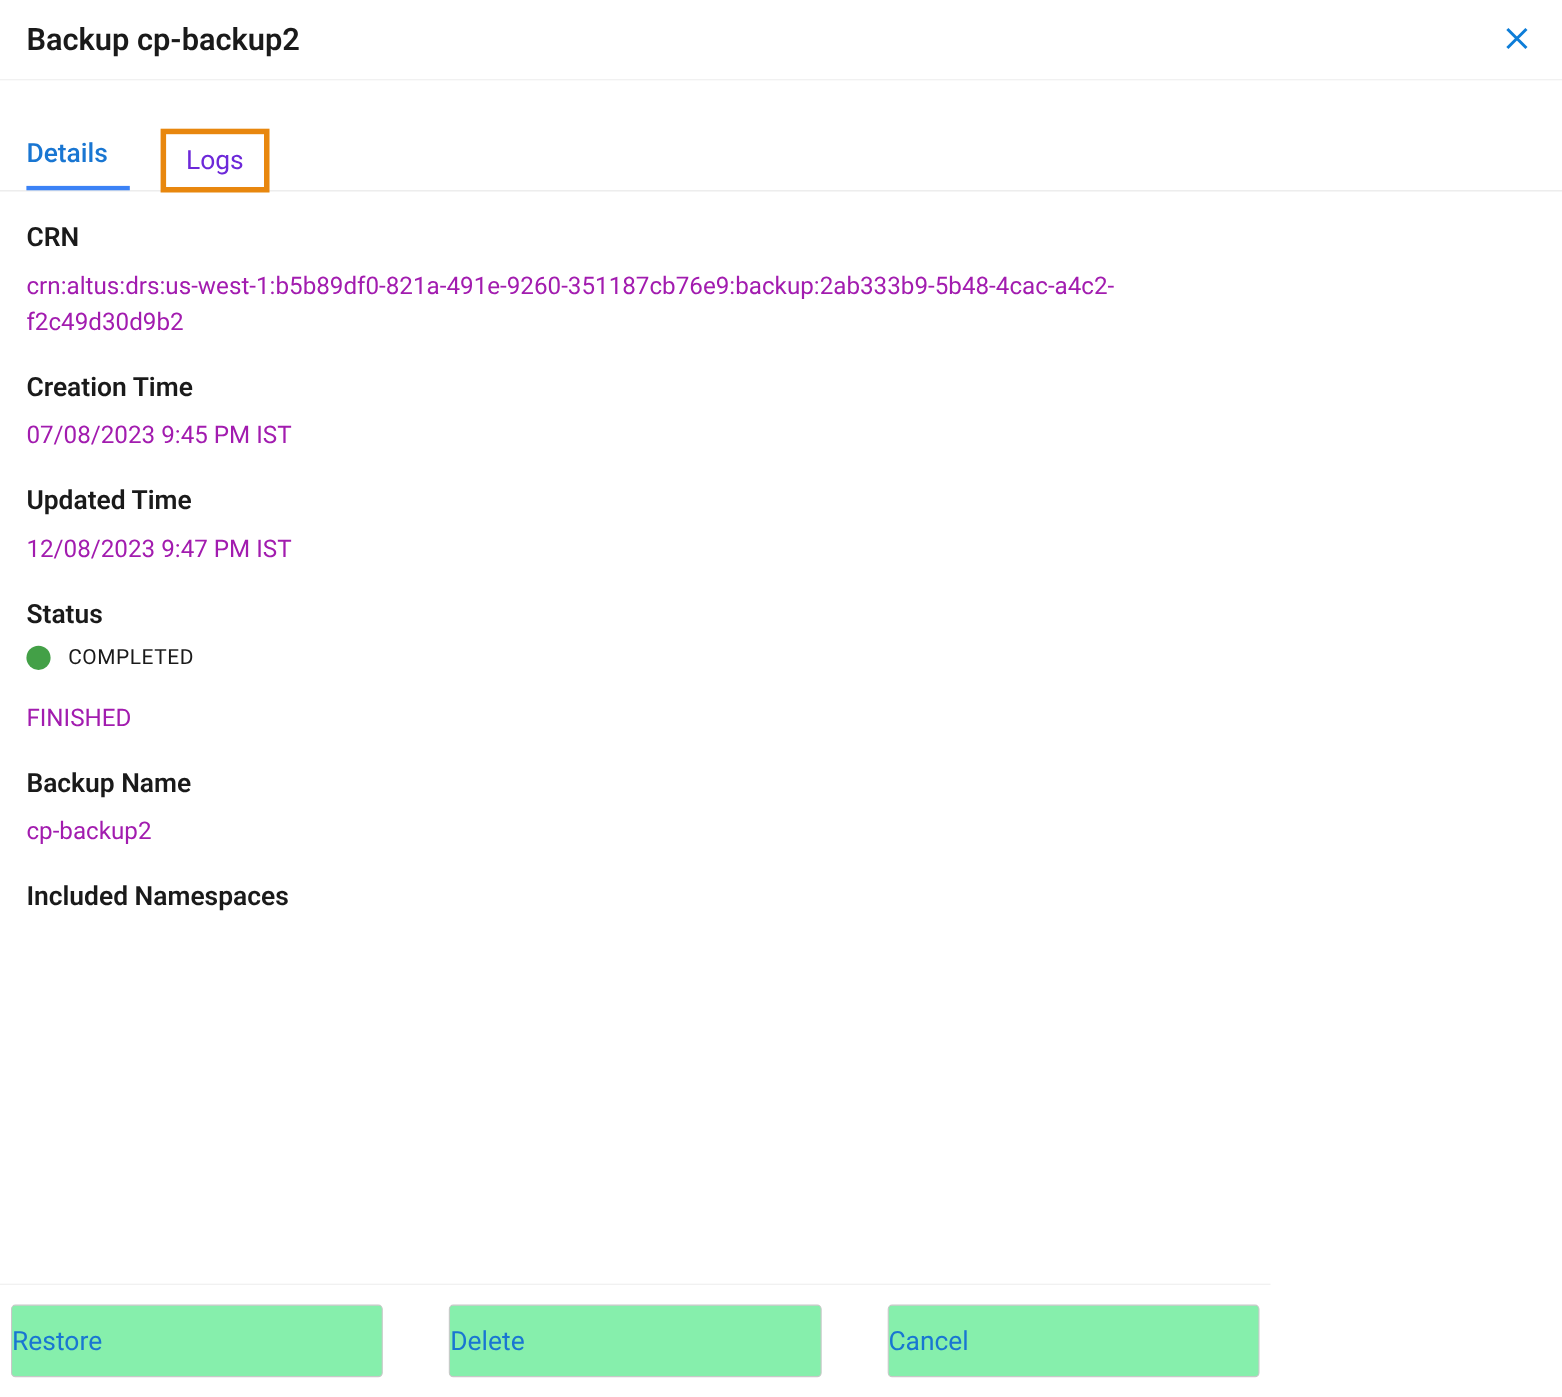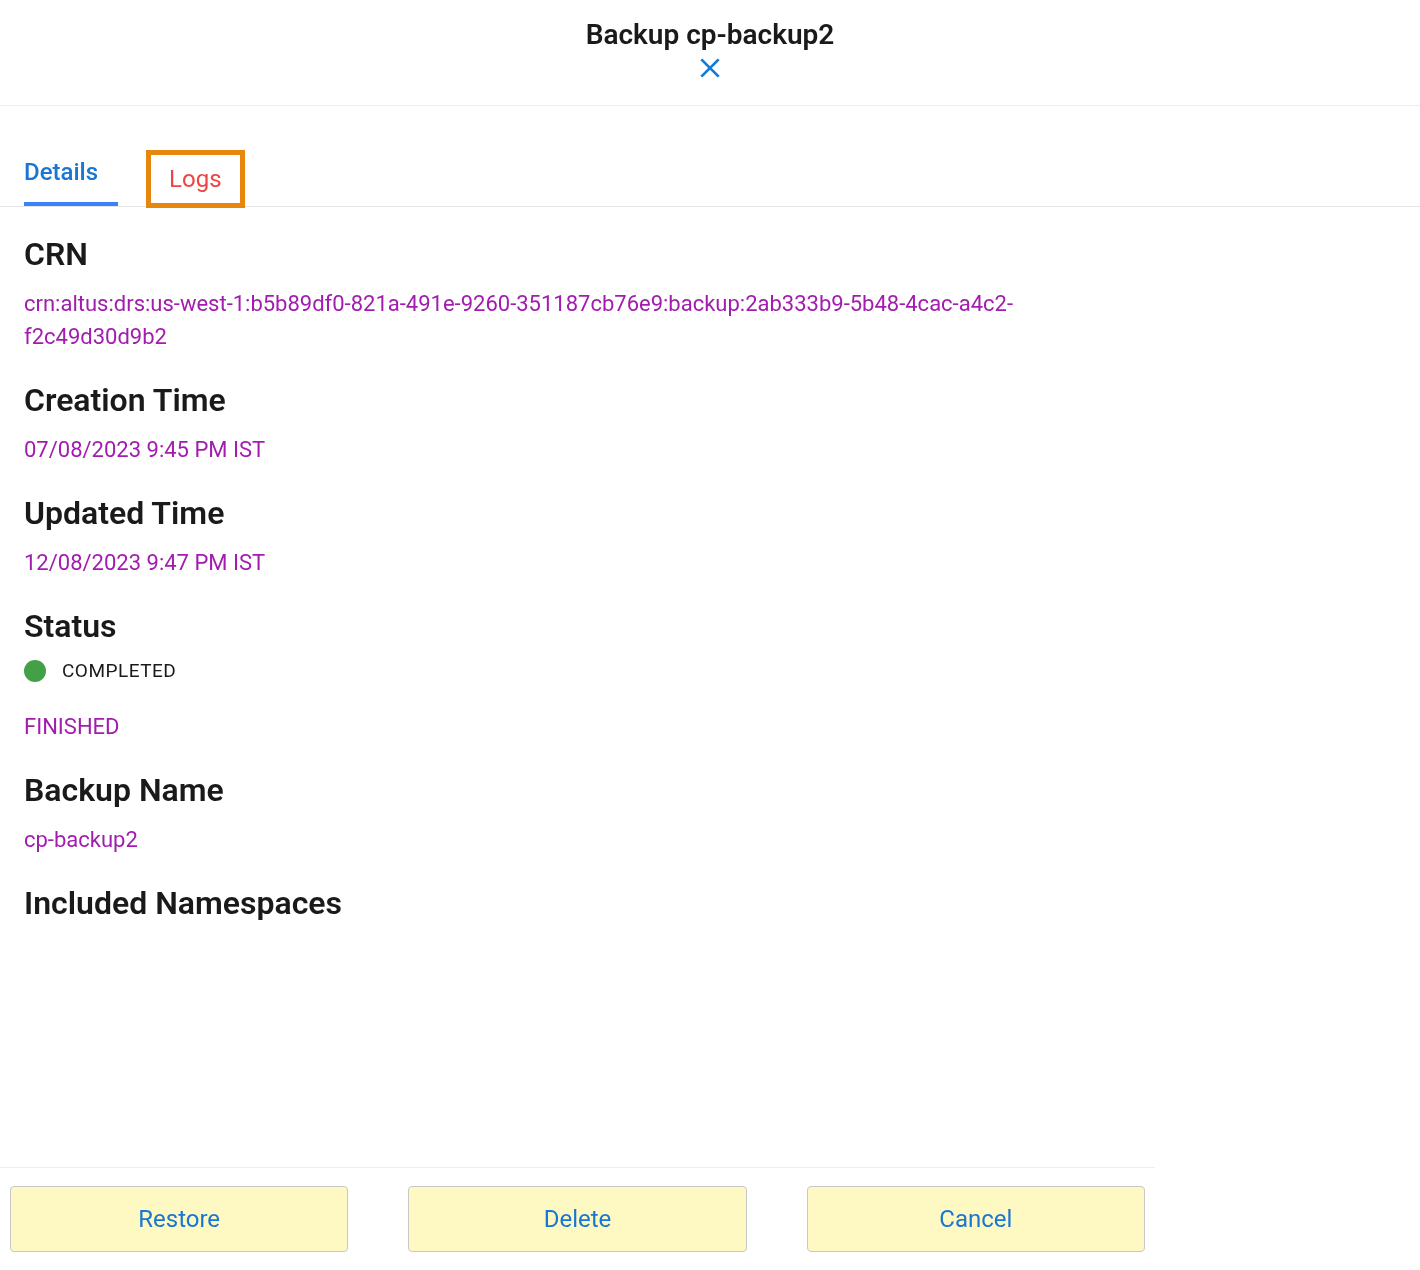--- a/index.html
+++ b/index.html
@@ -14,21 +14,20 @@
       height: 1270px;
       position: relative;
       color: #1a1a1a;
     }
     .header {
       display: flex;
       justify-content: space-between;
       align-items: center;
       padding: 18px 24px 20px 24px;
       border-bottom: 1px solid #eee;
-      flex-direction: column;
     }
     .header-title {
       font-size: 28px;
       font-weight: 600;
       color: #1a1a1a;
     }
     .close-btn {
       cursor: pointer;
       color: #1976d2;
       display: flex;
@@ -46,21 +45,21 @@
       display: flex;
       align-items: flex-end;
       gap: 0;
       padding: 40px 24px 0 24px;
       border-bottom: 1px solid #e5e5e5;
     }
     .tab {
       font-size: 24px;
       padding: 12px 20px 16px 0;
       cursor: pointer;
-      color: #ef4444;
+      color: #6d28d9;
       border-bottom: 4px solid transparent;
       margin-right: 28px;
     }
     .tab.active {
       color: #1976d2;
       border-bottom: 4px solid #3b82f6;
       font-weight: 500;
     }
     .tab.highlighted {
       border: 5px solid #e8870e;
@@ -70,21 +69,21 @@
       top: 1px;
     }
     .content {
       padding: 28px 24px 120px 24px;
       width: 1145px;
     }
     .field {
       margin-bottom: 28px;
     }
     .field-label {
-      font-size: 32px;
+      font-size: 24px;
       font-weight: 600;
       color: #1a1a1a;
       margin-bottom: 14px;
     }
     .field-value {
       font-size: 22px;
       color: #a21caf;
       line-height: 1.5;
       word-wrap: break-word;
     }
@@ -114,26 +113,26 @@
       display: flex;
       gap: 60px;
       width: 1155px;
       background: #fff;
     }
     .footer-btn {
       flex: 1;
       padding: 18px 0;
       font-size: 24px;
       color: #1976d2;
-      background: #fef9c3;
+      background: #86efac;
       border: 1px solid #c8c8c8;
       border-radius: 4px;
       cursor: pointer;
       font-family: inherit;
-      text-align: center;
+      text-align: left;
     }
   </style>
 </head>
 <body>
 
 <div class="header">
   <div class="header-title">Backup cp-backup2</div>
   <div class="close-btn">
     <svg viewBox="0 0 24 24" fill="none">
       <line x1="4" y1="4" x2="20" y2="20"></line>

